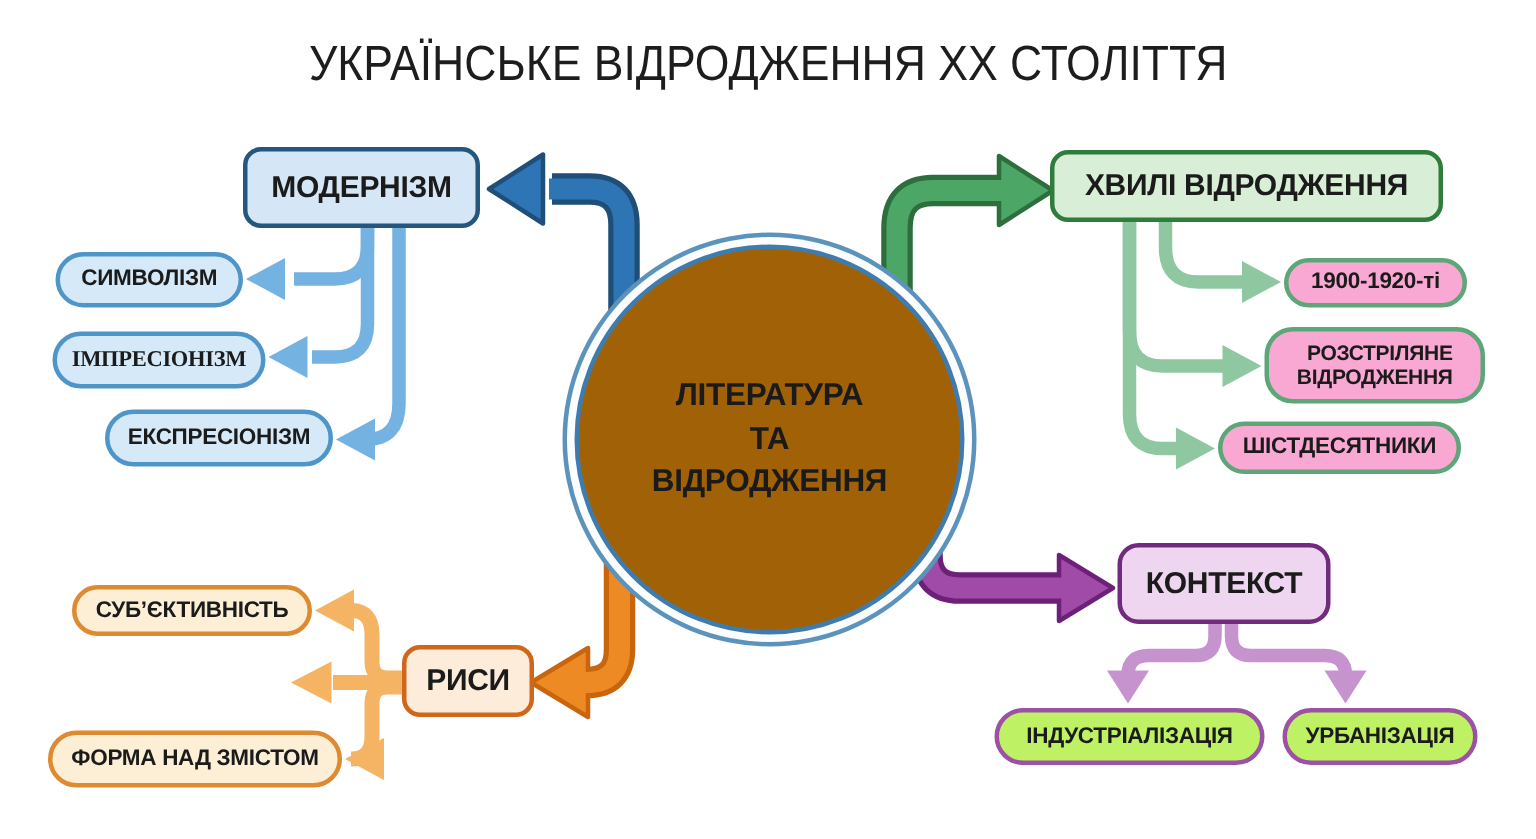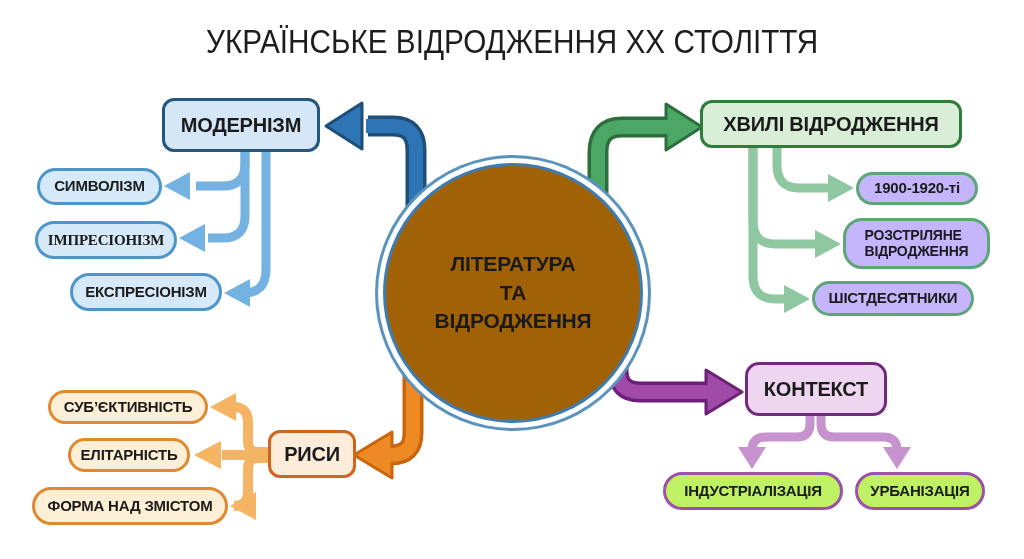--- a/index.html
+++ b/index.html
@@ -35,31 +35,31 @@
   .thin{fill:none;stroke-width:9;stroke-linecap:butt;}
   .thin.o{stroke-width:10;}
   .lblue{stroke:#74b2e2;} .tri-lblue{fill:#74b2e2;}
   .lgreen{stroke:#8fc7a0;} .tri-lgreen{fill:#8fc7a0;}
   .lorange{stroke:#f5b464;} .tri-lorange{fill:#f5b464;}
   .lpurple{stroke:#c693cf;} .tri-lpurple{fill:#c693cf;}
 
   .node{
     position:absolute;box-sizing:border-box;
     display:flex;align-items:center;justify-content:center;
-    text-align:left;font-weight:bold;color:#1b1b1b;
+    text-align:right;font-weight:bold;color:#1b1b1b;
     white-space:pre-line;letter-spacing:-0.2px;line-height:1.12;
   }
   .box{border-radius:12px;font-size:20px;}
   .pill{border-radius:19px;font-size:15px;}
   .box-blue{background:#d5e7f6;border:3.5px solid #24567e;}
   .box-green{background:#d9eed7;border:3.5px solid #2f7d3b;}
   .box-orange{background:#fcecd9;border:3.5px solid #d0661c;}
   .box-purple{background:#eed6f0;border:3.5px solid #722a7e;border-radius:14px;}
   .pill-blue{background:#d5e9f8;border:3px solid #4e96ca;}
-  .pill-green{background:#c4b5fd;border:3px solid #5ca677;}
+  .pill-green{background:#f9a8d4;border:3px solid #5ca677;}
   .pill-orange{background:#fdeed6;border:3px solid #de8a30;}
   .pill-purple{background:#bef264;border:3px solid #9c51a5;}
   .pill-green.small{font-size:14px;}
 
   .center-circle{
     position:absolute;left:383px;top:163px;width:254px;height:254px;
     border-radius:50%;background:#a16207;border:3.5px solid #3e7cb0;
     box-shadow:0 0 0 5px #fbfdfe,0 0 0 8px #5b93bd;
     display:flex;align-items:center;justify-content:center;text-align:center;
     font-weight:bold;font-size:21px;color:#1a1a1a;line-height:1.35;
@@ -160,20 +160,19 @@
   <div class="node pill pill-blue" style="left:70px;top:273px;width:152px;height:38px;">ЕКСПРЕСІОНІЗМ</div>
 
   <div class="node box box-green" style="left:700px;top:100px;width:262px;height:48px;">ХВИЛІ ВІДРОДЖЕННЯ</div>
   <div class="node pill pill-green" style="left:856px;top:172px;width:122px;height:33px;">1900-1920-ті</div>
   <div class="node pill pill-green small" style="left:843px;top:218px;width:147px;height:51px;">РОЗСТРІЛЯНЕ
 ВІДРОДЖЕННЯ</div>
   <div class="node pill pill-green" style="left:812px;top:281px;width:162px;height:35px;">ШІСТДЕСЯТНИКИ</div>
 
   <div class="node box box-orange" style="left:268px;top:430px;width:88px;height:48px;">РИСИ</div>
   <div class="node pill pill-orange" style="left:48px;top:390px;width:160px;height:34px;">СУБ’ЄКТИВНІСТЬ</div>
-  <div class="node pill pill-orange" style="left:68px;top:438px;width:122px;height:34px;">ЕЛІТАРНІСТЬ</div>
   <div class="node pill pill-orange" style="left:32px;top:487px;width:196px;height:38px;">ФОРМА НАД ЗМІСТОМ</div>
 
   <div class="node box box-purple" style="left:745px;top:362px;width:142px;height:54px;">КОНТЕКСТ</div>
   <div class="node pill pill-purple" style="left:663px;top:472px;width:180px;height:38px;">ІНДУСТРІАЛІЗАЦІЯ</div>
   <div class="node pill pill-purple" style="left:855px;top:472px;width:130px;height:38px;">УРБАНІЗАЦІЯ</div>
 
 </div>
 
 </body></html>

